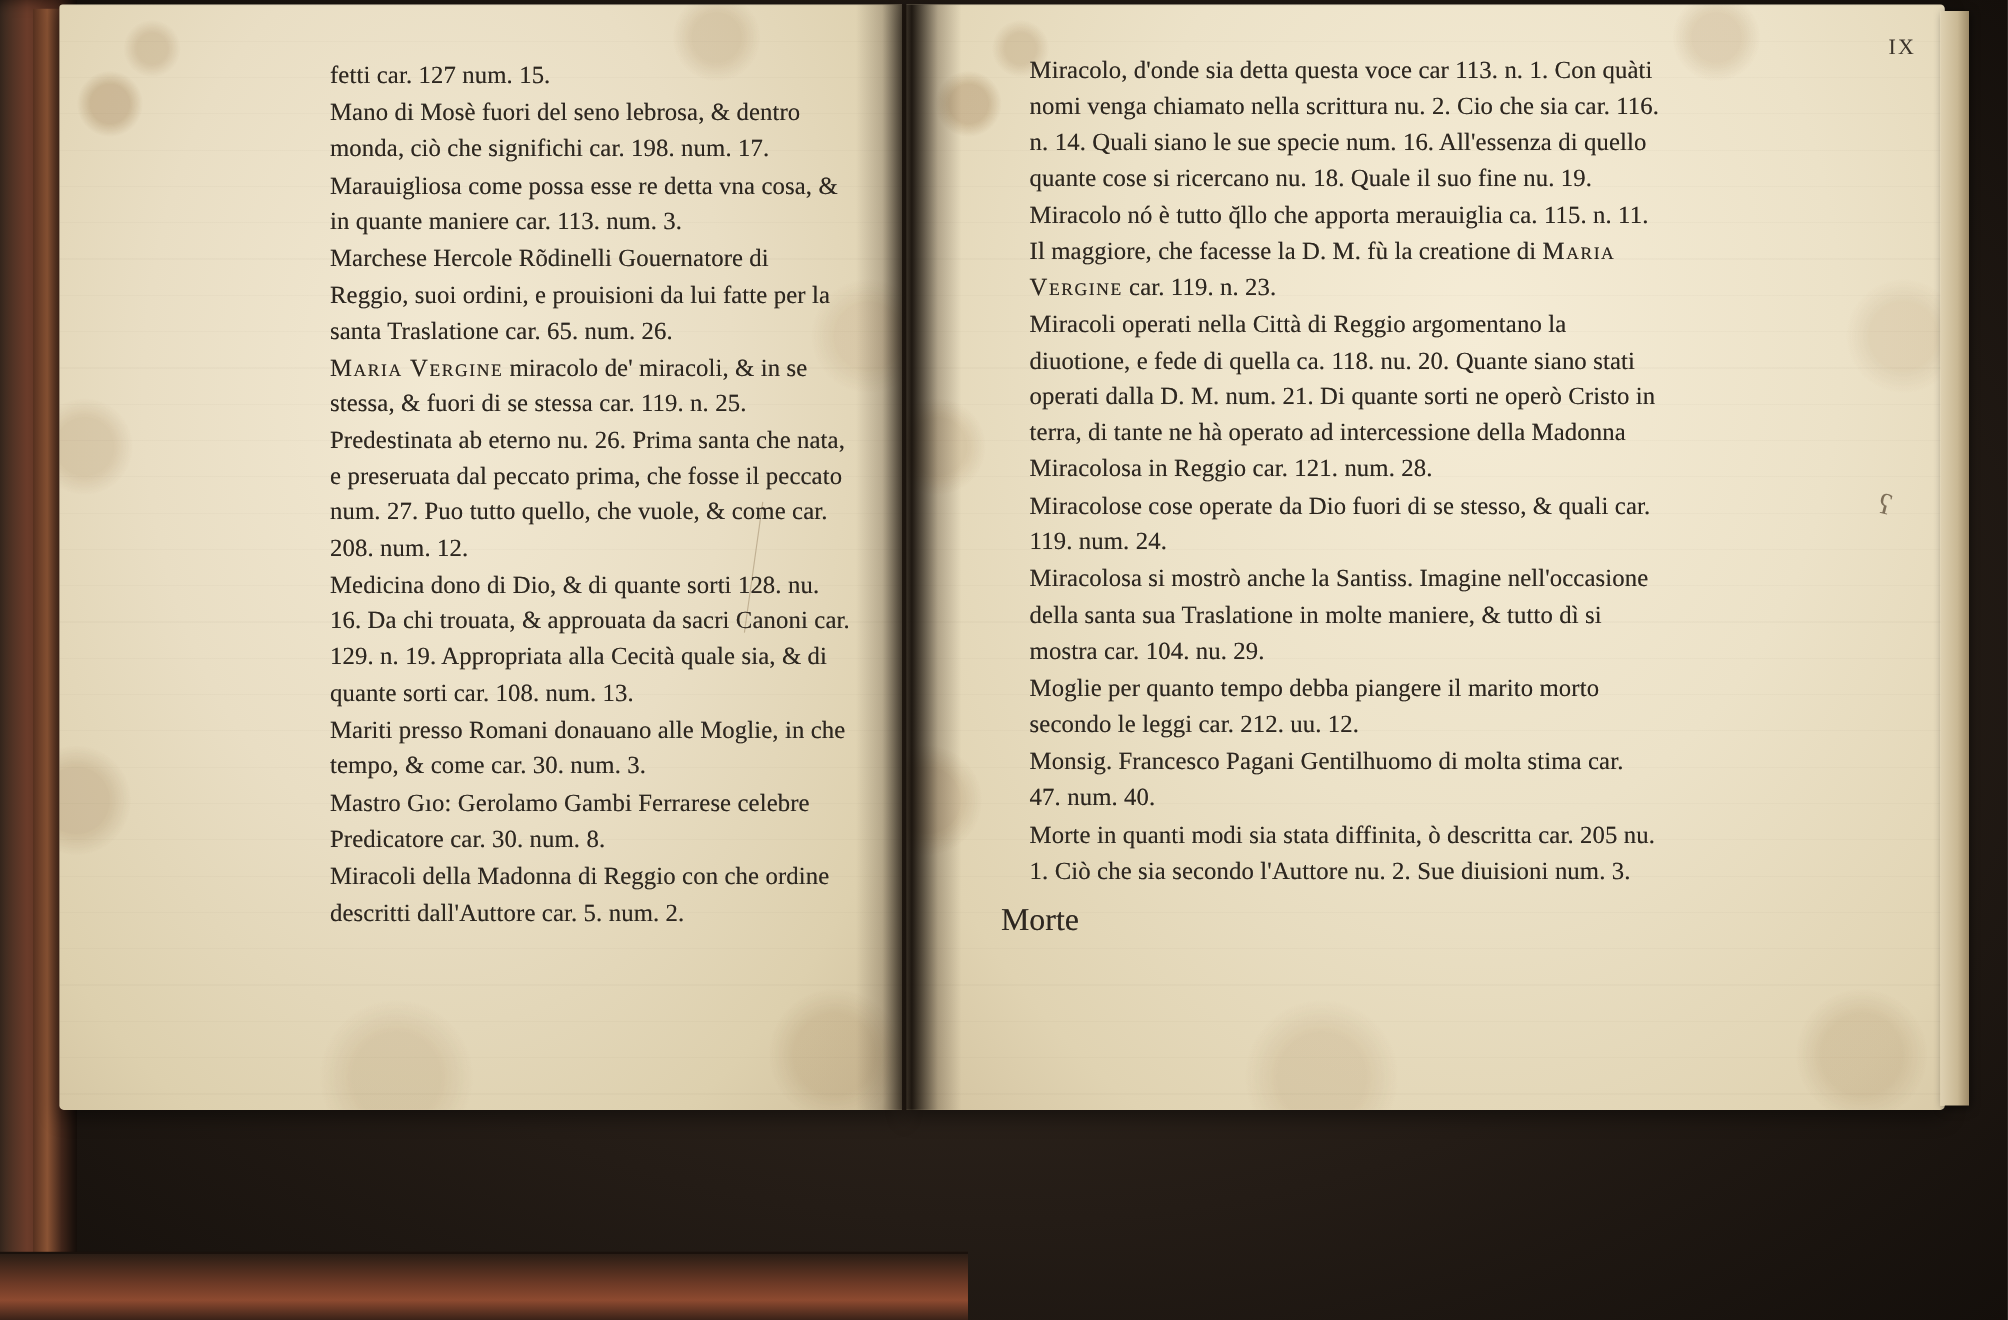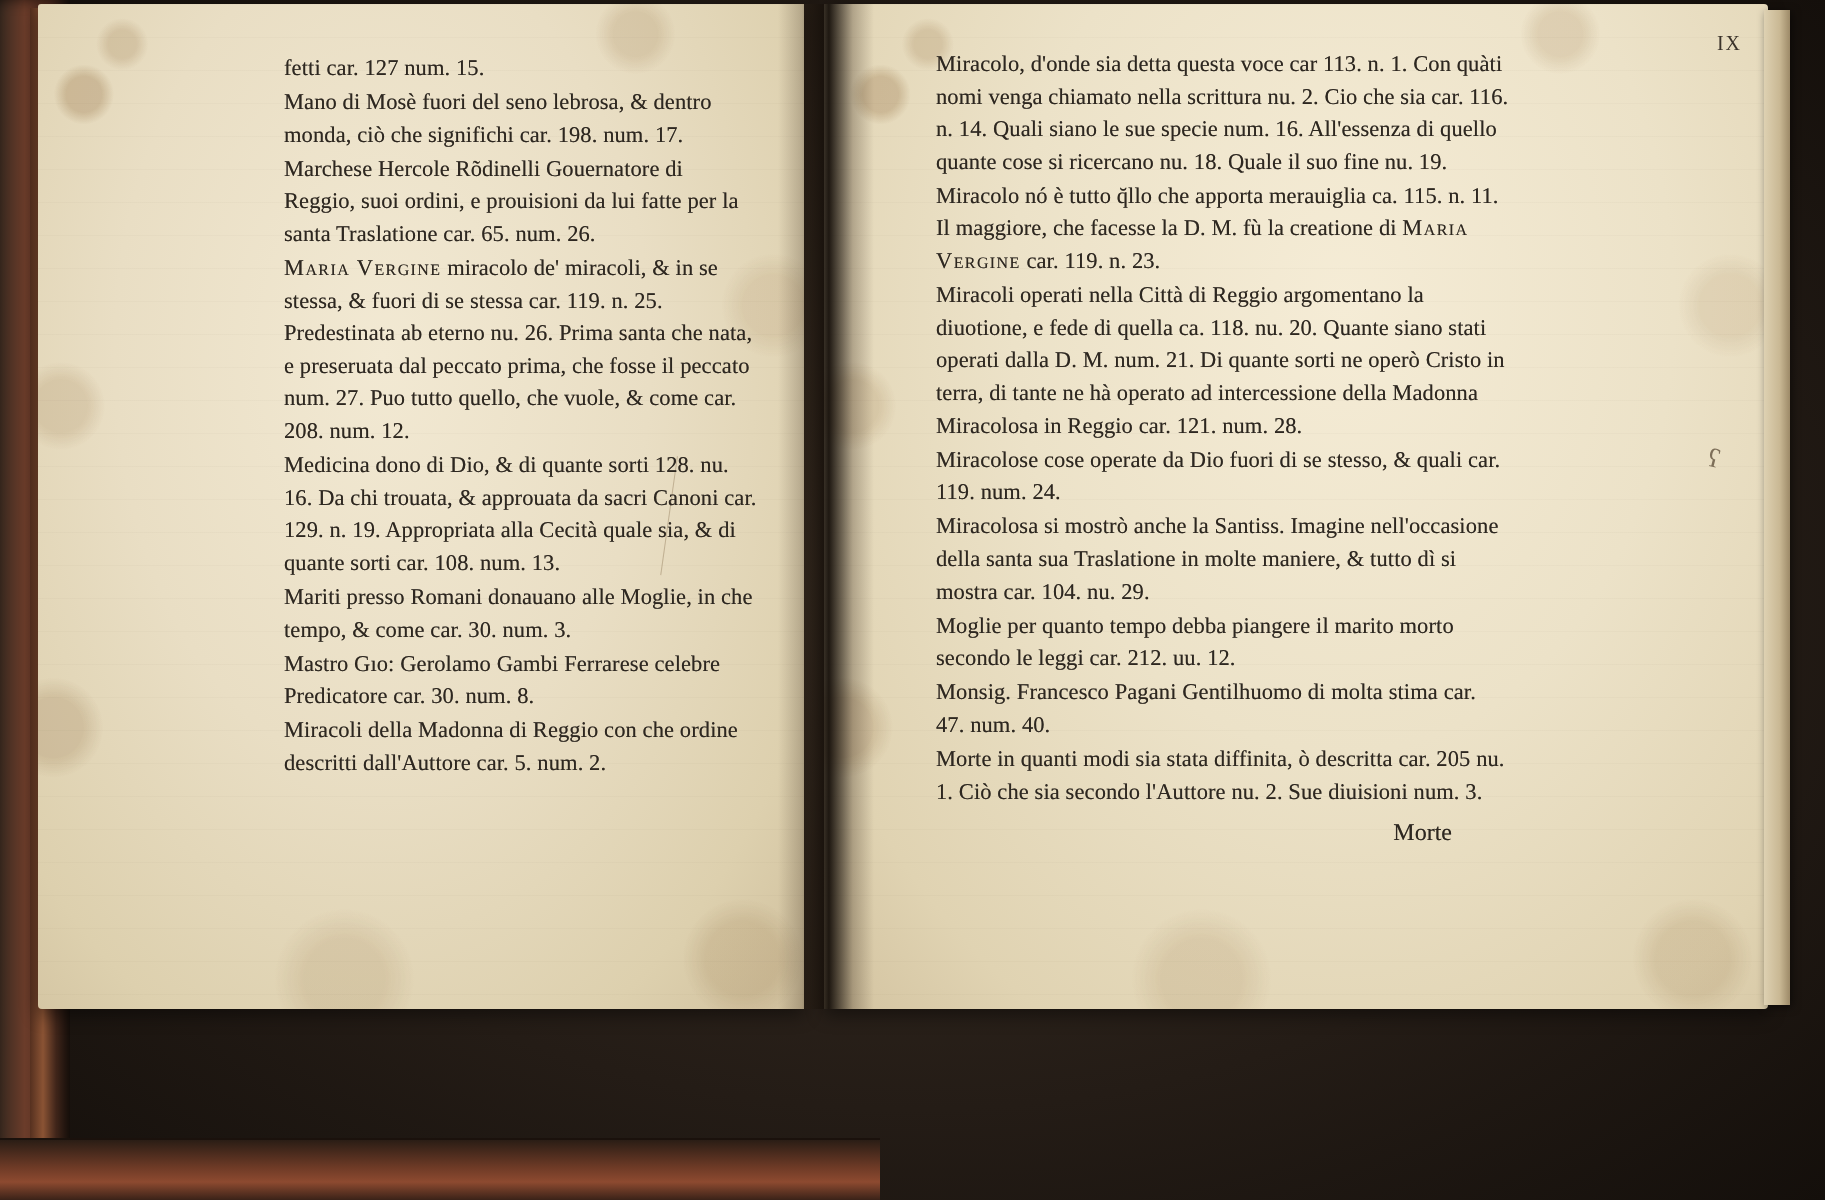--- a/index.html
+++ b/index.html
@@ -70,21 +70,21 @@
   
   .page {
     position: absolute;
     top: 0;
     height: 1005px;
     background:
       radial-gradient(ellipse at 30% 20%, #f3ead2 0%, #ece1c6 40%, #e2d6b8 75%, #d8c9a6 100%);
     box-shadow: 0 6px 18px rgba(0,0,0,.45);
   }
   #page-left {
-    left: 0;
+    left: 16px;
     width: 766px;
     background:
       radial-gradient(ellipse at 45% 35%, #f2e9d3 0%, #e9dec4 45%, #ddd0ae 80%, #cfbf9c 100%);
     border-radius: 3px 0 0 4px;
   }
   #page-right {
     left: 786px;
     width: 944px;
     background:
       radial-gradient(ellipse at 55% 30%, #f5ecd6 0%, #ece2c8 45%, #e0d3b2 82%, #d2c29f 100%);
@@ -172,22 +172,21 @@
     letter-spacing: .1px;
     color: #2d2720;
     font-weight: 400;
     text-shadow: 0 0 .6px rgba(45,39,32,.55);
   }
   .sc {
     font-variant: small-caps;
     letter-spacing: 1.4px;
   }
   .catch {
-    font-size: 24px;
-    text-align: right;
+    font-size: 29px;
     margin-top: 12px;
     padding-right: 14px;
     color: #2d2720;
     text-shadow: 0 0 .6px rgba(45,39,32,.55);
   }
   #left-text .catch { padding-right: 26px; }
   #right-text .catch { padding-right: 58px; }
 
   
   #folio {
@@ -234,20 +233,21 @@
   <div id="book">
 
     <div class="page" id="page-left">
       <div class="showthrough"></div>
       <div class="stains"></div>
       <div class="page-crease"></div>
 
       <div class="text-col" id="left-text">
         <p class="entry">fetti car. 127 num. 15.</p>
         <p class="entry">Mano di Mosè fuori del seno lebrosa, &amp; dentro monda, ciò che significhi car. 198. num. 17.</p>
+        <p class="entry">Marauigliosa come possa esse re detta vna cosa, &amp; in quante maniere car. 113. num. 3.</p>
         <p class="entry">Marchese Hercole Rõdinelli Gouernatore di Reggio, suoi ordini, e prouisioni da lui fatte per la santa Traslatione car. 65. num. 26.</p>
         <p class="entry sc-entry"><span class="sc">Maria Vergine</span> miracolo de' miracoli, &amp; in se stessa, &amp; fuori di se stessa car. 119. n. 25. Predestinata ab eterno nu. 26. Prima santa che nata, e preseruata dal peccato prima, che fosse il peccato num. 27. Puo tutto quello, che vuole, &amp; come car. 208. num. 12.</p>
         <p class="entry">Medicina dono di Dio, &amp; di quante sorti 128. nu. 16. Da chi trouata, &amp; approuata da sacri Canoni car. 129. n. 19. Appropriata alla Cecità quale sia, &amp; di quante sorti car. 108. num. 13.</p>
         <p class="entry">Mariti presso Romani donauano alle Moglie, in che tempo, &amp; come car. 30. num. 3.</p>
         <p class="entry">Mastro Gıo: Gerolamo Gambi Ferrarese celebre Predicatore car. 30. num. 8.</p>
         <p class="entry">Miracoli della Madonna di Reggio con che ordine descritti dall'Auttore car. 5. num. 2.</p>
       </div>
     </div>
 
     <div class="page" id="page-right">

